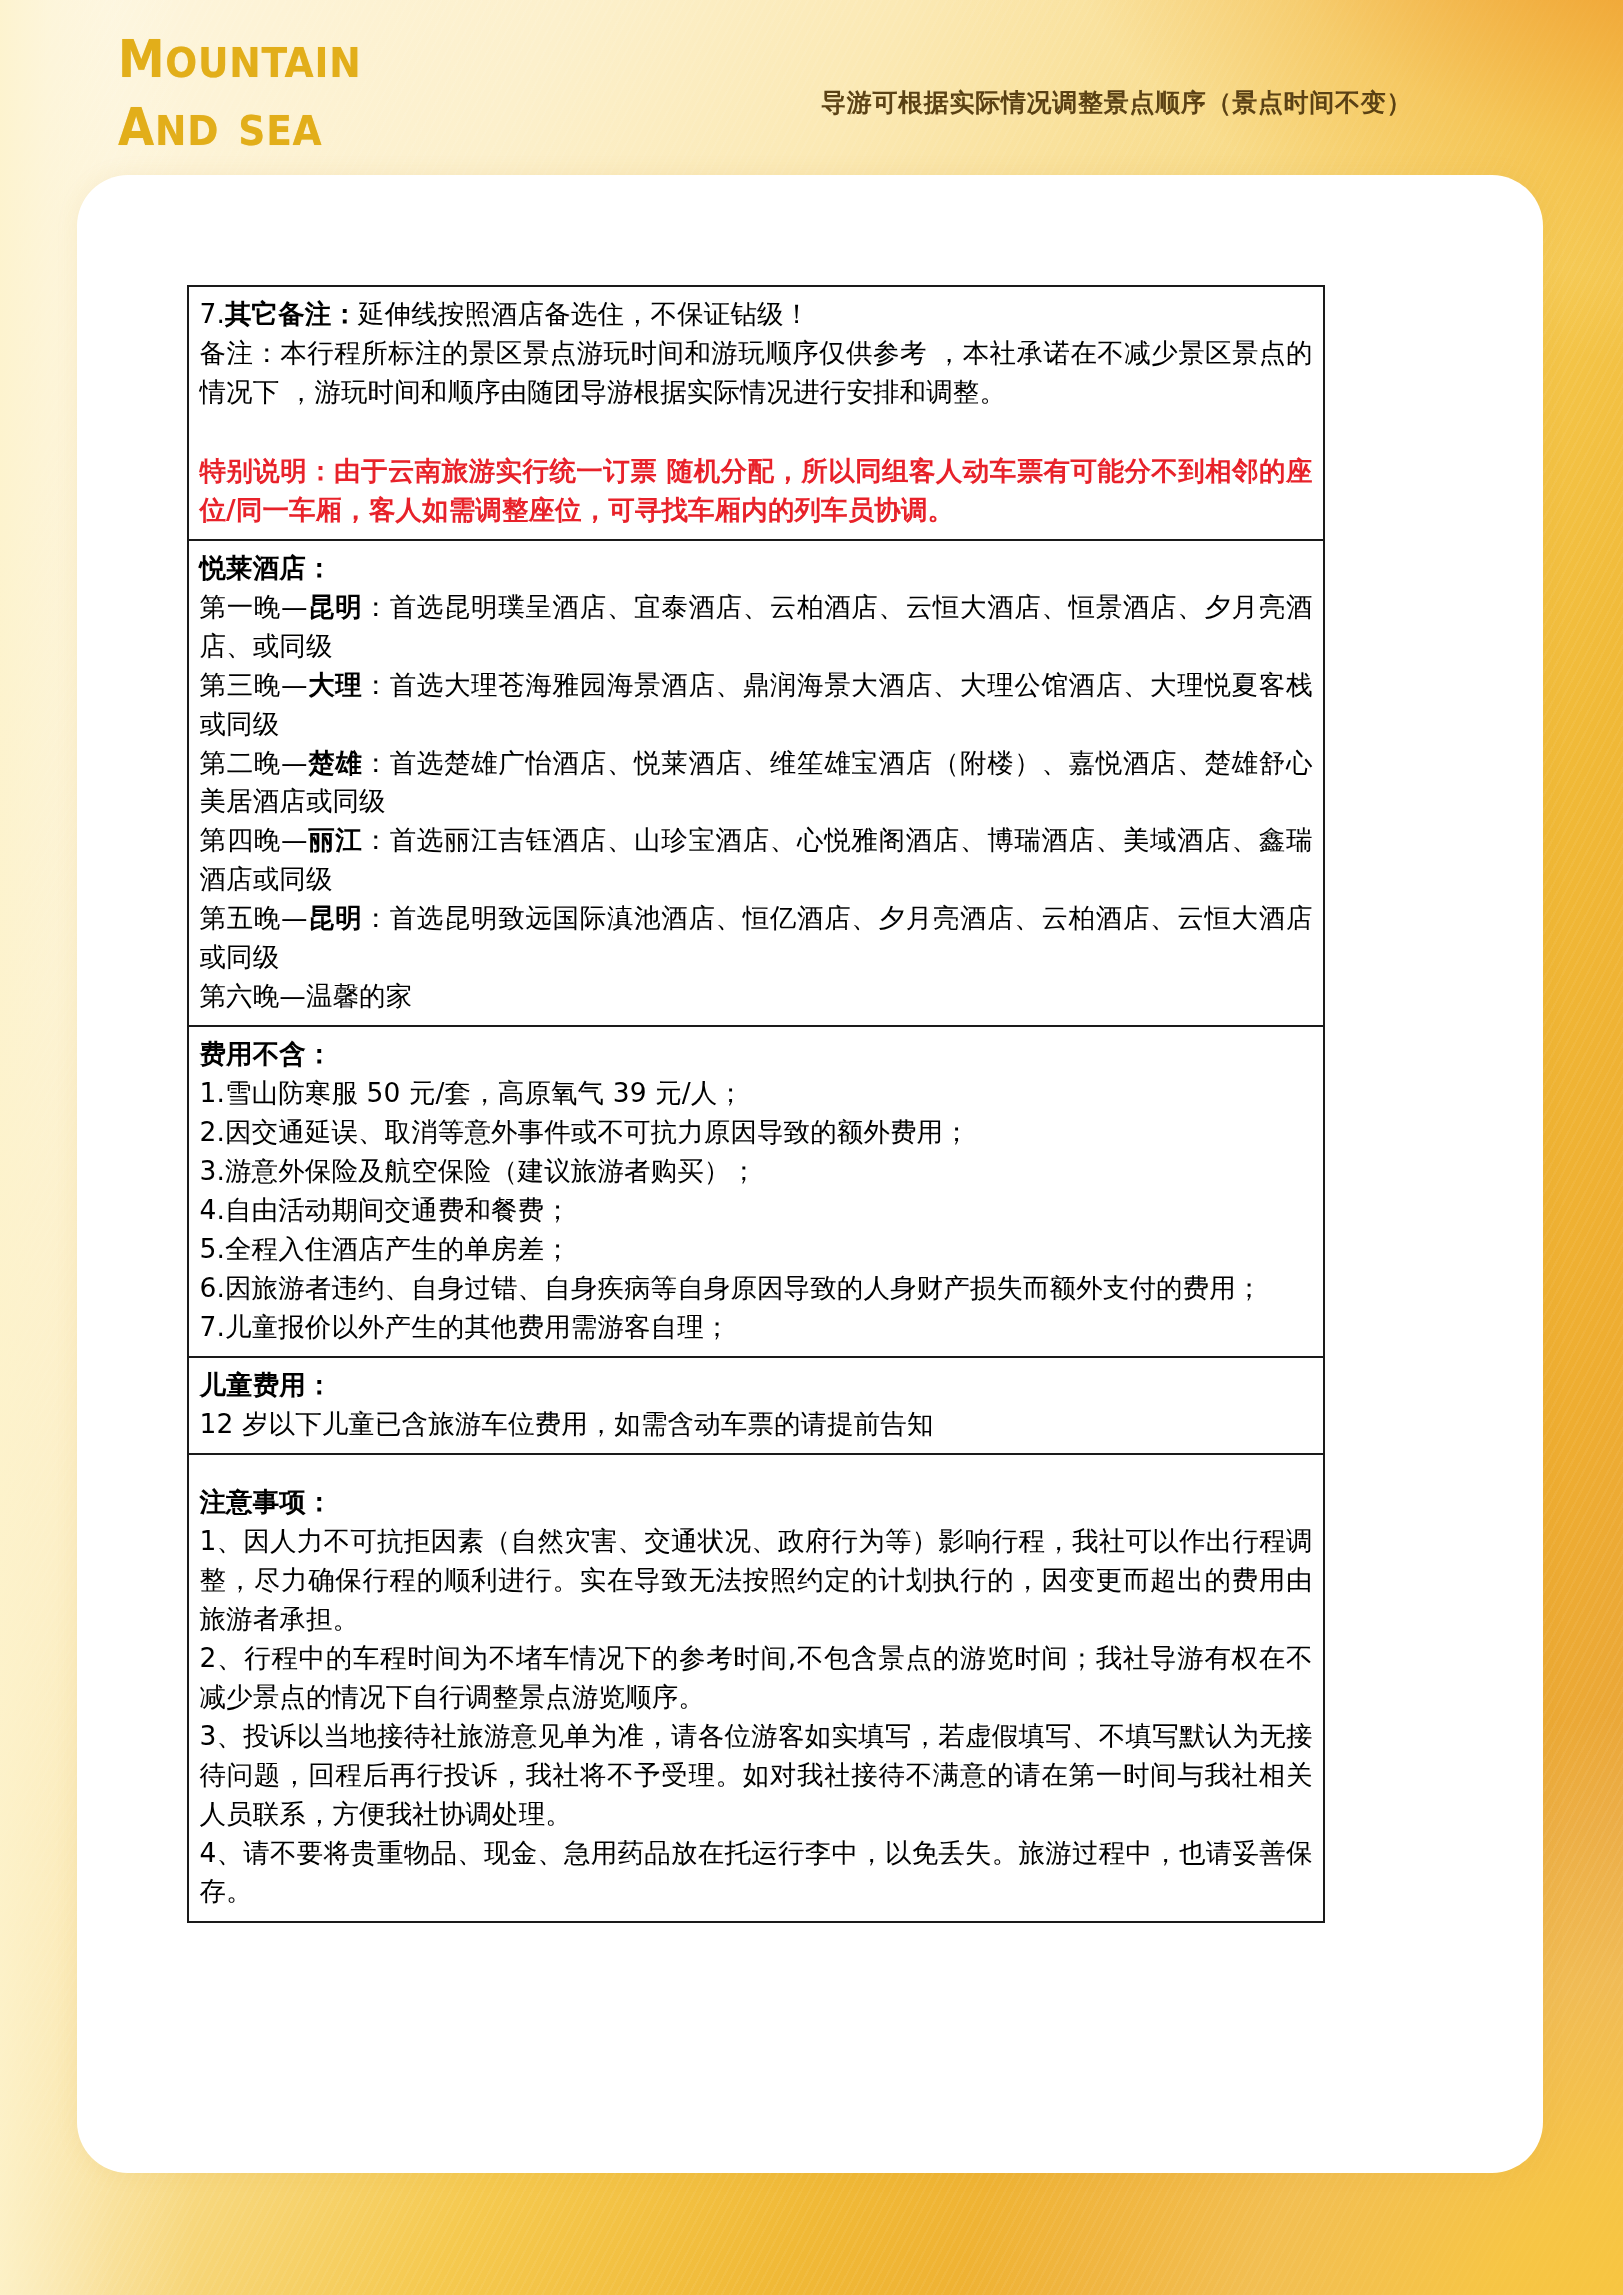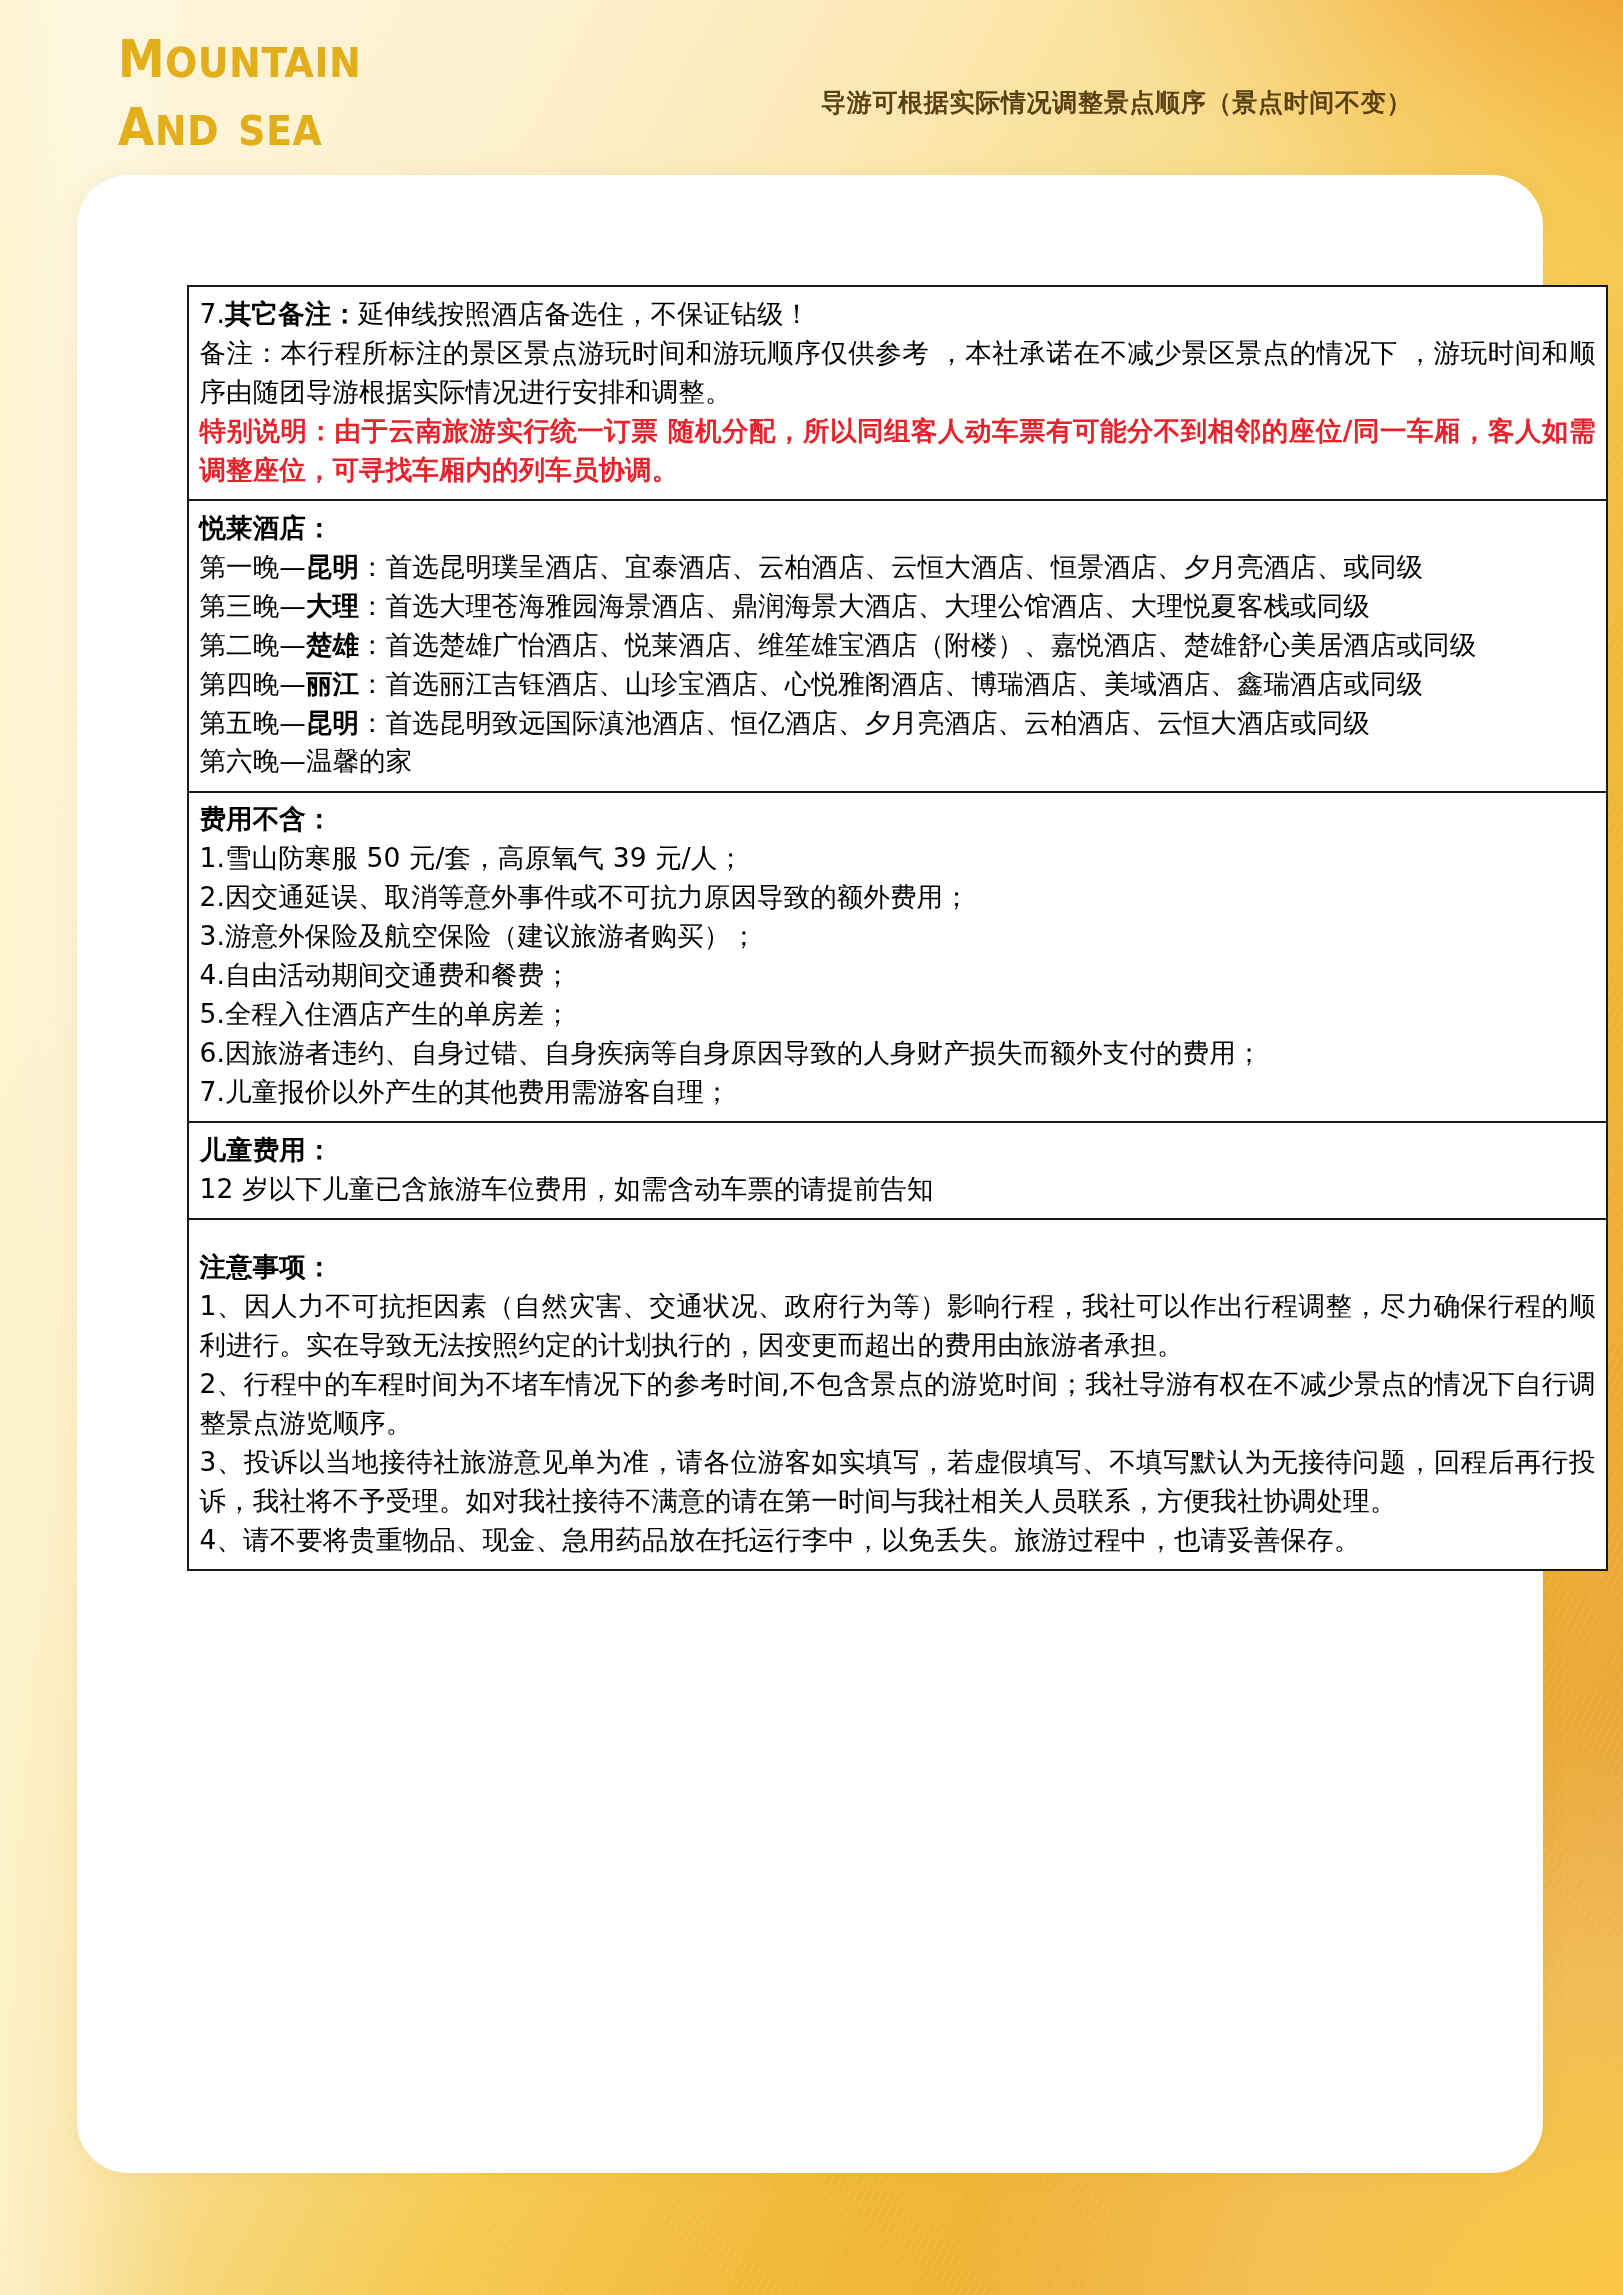--- a/index.html
+++ b/index.html
@@ -143,21 +143,21 @@
     letter-spacing: 0.7px;
     white-space: nowrap;
     font-family: "DejaVu Sans", sans-serif;
   }
 
   
   .doc-table {
     position: absolute;
     left: 187px;
     top: 285px;
-    width: 1421px;
+    width: 1138px;
     border: 2px solid #1a1a1a;
     border-collapse: collapse;
     z-index: 4;
     background: #ffffff;
     box-sizing: border-box;
   }
   .doc-section {
     border-bottom: 2px solid #1a1a1a;
     padding: 7.9px 10.5px 9.2px 10.5px;
     box-sizing: border-box;
@@ -176,20 +176,21 @@
     text-justify: inter-ideograph;
     margin: 0;
     letter-spacing: 0.1px;
   }
   .ln.bold {
     font-weight: 700;
   }
   .ln.red {
     color: #e8222a;
     font-weight: 700;
+    margin-top: 40px;
   }
   b.k {
     font-weight: 700;
   }
 </style>
 </head>
 <body>
 
 <div class="page-frame"></div>
 <div class="frame-tr-wash"></div>

